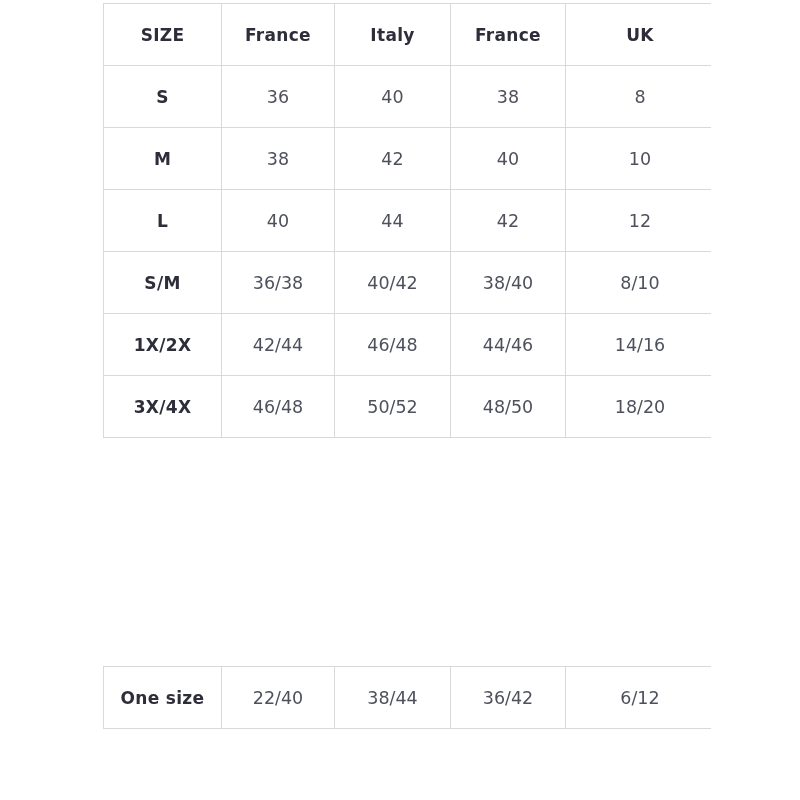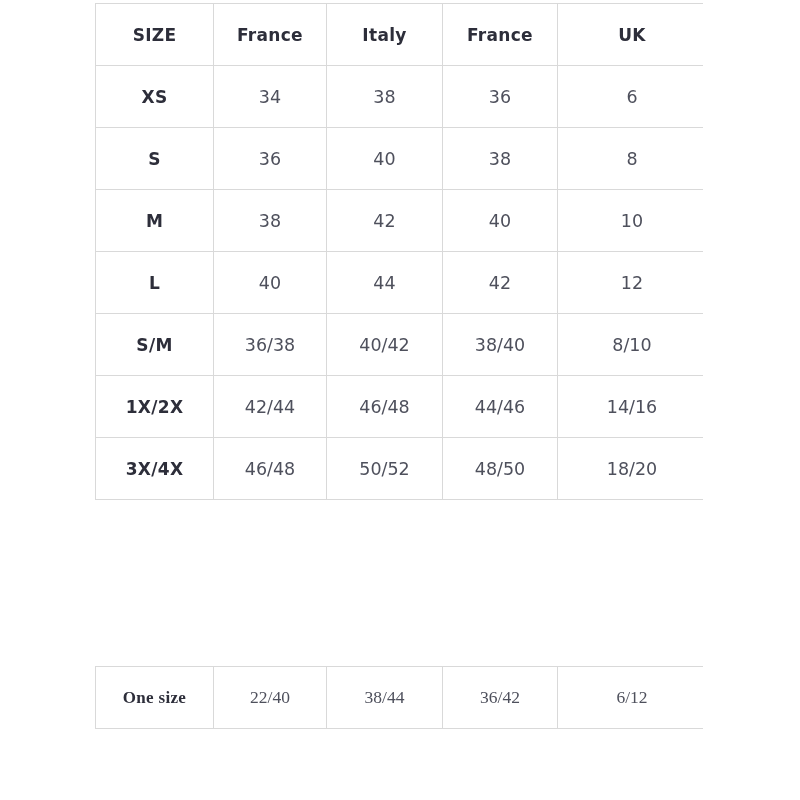--- a/index.html
+++ b/index.html
@@ -7,31 +7,32 @@
     padding: 0;
     background: #ffffff;
   }
   .stage {
     position: relative;
     width: 703px;
     height: 800px;
     background: #ffffff;
     font-family: "DejaVu Sans", "Liberation Sans", sans-serif;
     overflow: hidden;
+    margin-left: 8px;
   }
   table.size-table {
     position: absolute;
     left: 95px;
     border-collapse: collapse;
     table-layout: fixed;
     width: 611px;
     background: #ffffff;
   }
   table.main-table  { top: 3px; }
-  table.extra-table { top: 666px; font-family: Liberation Serif, serif; }
+  table.extra-table { top: 666px; }
   .size-table th, .size-table td {
     border: 1px solid #d9d9d9;
     text-align: center;
     vertical-align: middle;
     height: 61px;
     padding: 0;
     overflow: hidden;
     white-space: nowrap;
   }
   .size-table th {
@@ -62,27 +63,20 @@
     <thead>
       <tr>
         <th>SIZE</th>
         <th>France</th>
         <th>Italy</th>
         <th>France</th>
         <th>UK</th>
       </tr>
     </thead>
     <tbody id="main-rows">
-        <tr>
-          <th>XS</th>
-          <td>34</td>
-          <td>38</td>
-          <td>36</td>
-          <td>6</td>
-        </tr>
         <tr>
           <th>S</th>
           <td>36</td>
           <td>40</td>
           <td>38</td>
           <td>8</td>
         </tr>
         <tr>
           <th>M</th>
           <td>38</td>

